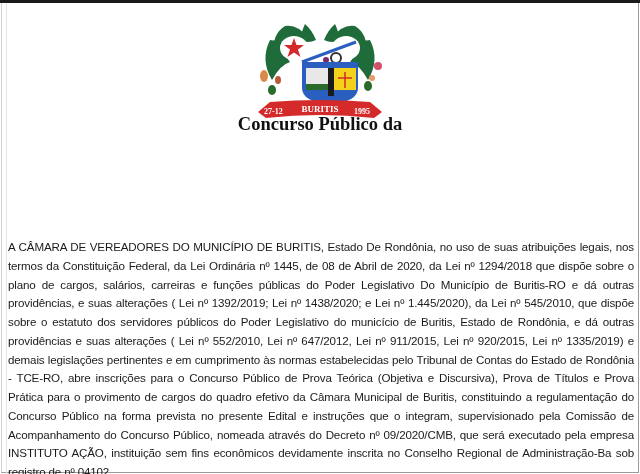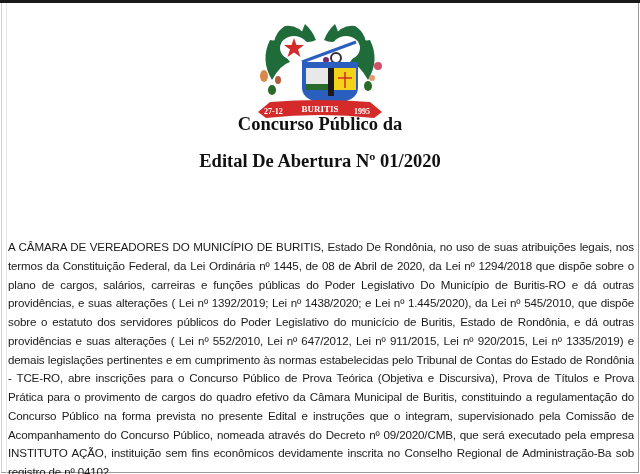--- a/index.html
+++ b/index.html
@@ -90,16 +90,15 @@
 
     <path d="M8 92 L20 82 Q70 78 120 82 L132 92 L124 98 Q70 92 16 98Z" fill="#d42a2a"></path>
     <text x="14" y="94" font-family="Liberation Serif, serif" font-size="8" font-weight="bold" fill="#fff">27-12</text>
     <text x="70" y="92" text-anchor="middle" font-family="Liberation Serif, serif" font-size="9" font-weight="bold" fill="#fff">BURITIS</text>
     <text x="112" y="94" text-anchor="middle" font-family="Liberation Serif, serif" font-size="8" font-weight="bold" fill="#fff">1995</text>
   </svg>
 </div>
 
 <div class="titles">
   <div class="t1">Concurso Público da</div>
-  <div class="t3">Edital De Abertura Nº 01/2020</div>
 </div>
 
 <div class="body-text">A CÂMARA DE VEREADORES DO MUNICÍPIO DE BURITIS, Estado De Rondônia, no uso de suas atribuições legais, nos termos da Constituição Federal, da Lei Ordinária  nº 1445, de 08 de Abril de 2020, da Lei nº 1294/2018 que dispõe sobre o plano de cargos, salários, carreiras e funções públicas do Poder Legislativo Do Município de Buritis-RO e dá outras providências, e suas alterações ( Lei nº 1392/2019; Lei nº 1438/2020; e Lei nº 1.445/2020), da Lei  nº 545/2010, que dispõe sobre o estatuto dos servidores públicos do Poder Legislativo do municício de Buritis, Estado de Rondônia, e dá outras providências e suas alterações ( Lei nº 552/2010, Lei nº 647/2012, Lei nº 911/2015, Lei nº 920/2015, Lei nº 1335/2019) e demais legislações pertinentes e em cumprimento às normas estabelecidas pelo Tribunal de Contas do Estado de Rondônia - TCE-RO, abre inscrições para o Concurso Público de Prova Teórica (Objetiva e Discursiva), Prova de Títulos e Prova Prática para o provimento de cargos do quadro efetivo da Câmara Municipal de Buritis, constituindo a regulamentação do Concurso Público na forma prevista no presente Edital e instruções que o integram, supervisionado pela Comissão de Acompanhamento do Concurso Público, nomeada através do Decreto nº 09/2020/CMB, que será executado pela empresa INSTITUTO AÇÃO, instituição sem fins econômicos devidamente inscrita no Conselho Regional de Administração-Ba sob registro de nº 04102.</div>
 
 </body></html>

